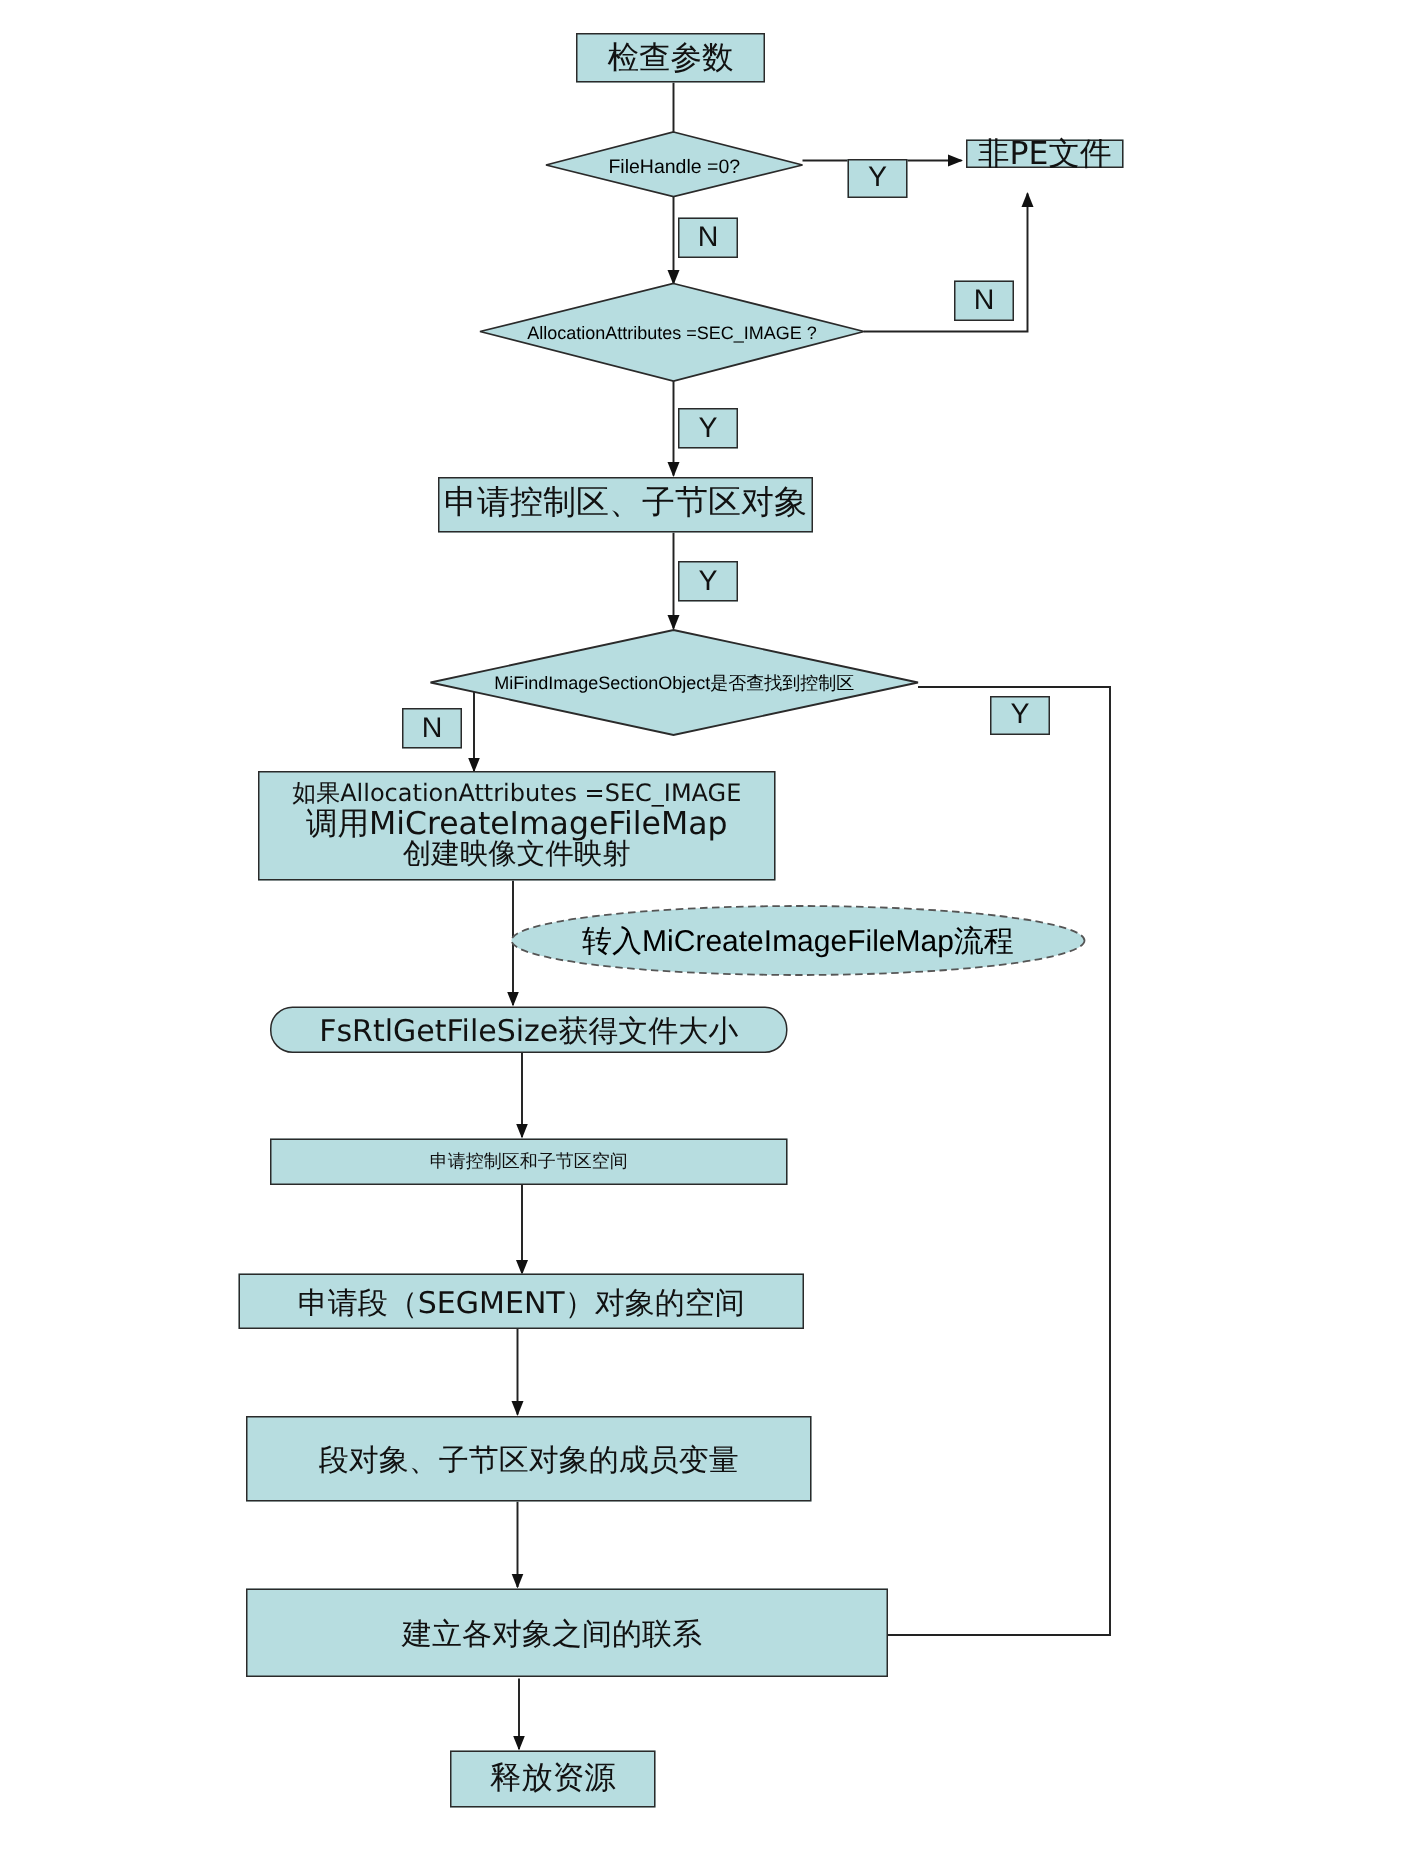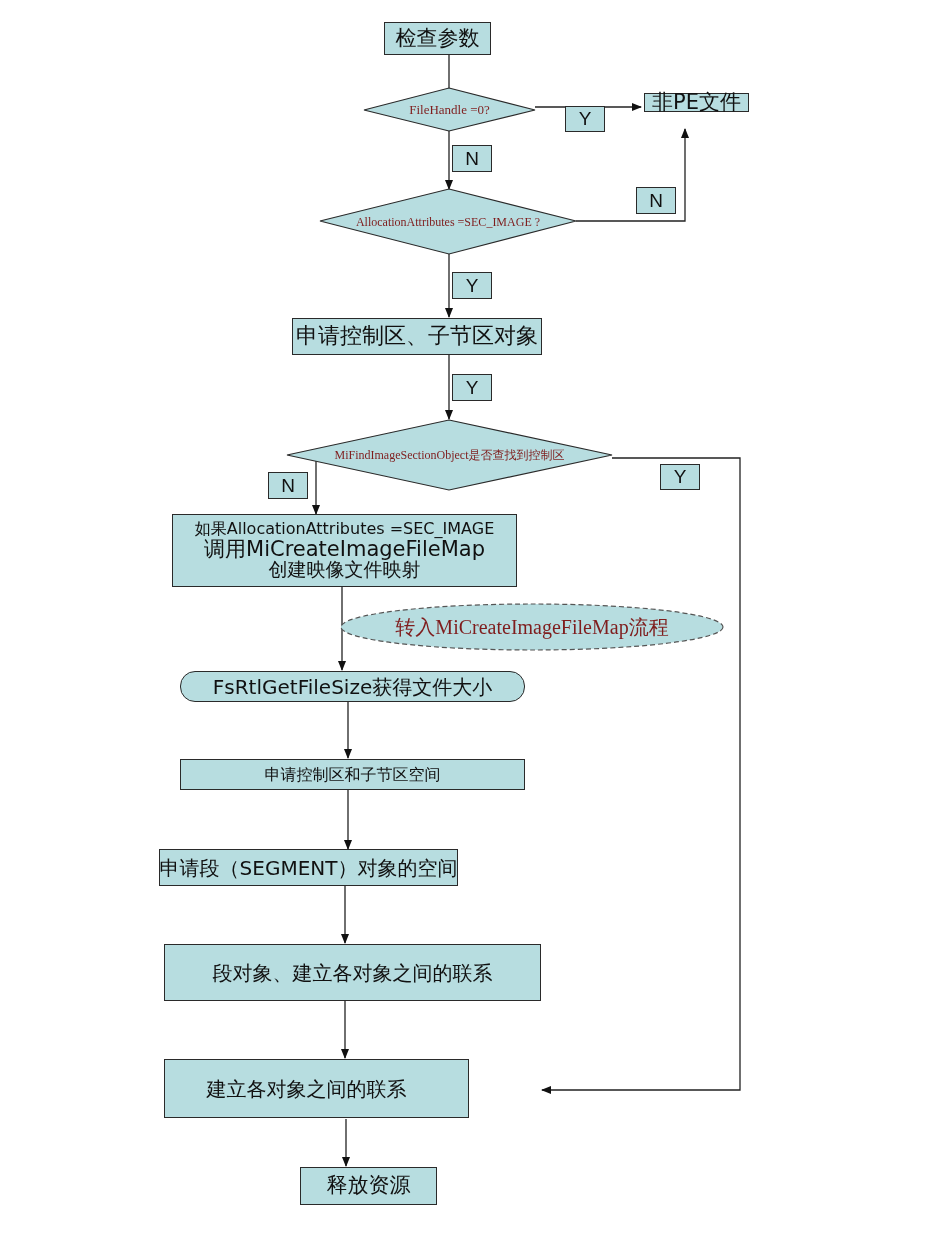--- a/index.html
+++ b/index.html
@@ -6,21 +6,21 @@
   body { width:945px; height:1247px; position:relative; overflow:hidden;
          font-family:"DejaVu Sans","Liberation Sans",sans-serif; }
   svg { position:absolute; left:0; top:0; }
   .box { position:absolute; background:#b7dde0; border:1px solid #2a2a2a; box-sizing:border-box;
          display:flex; align-items:center; justify-content:center; text-align:center; color:#111;
          line-height:1.2; white-space:nowrap; }
   .lbl { position:absolute; background:#b7dde0; border:1px solid #2a2a2a; box-sizing:border-box;
          display:flex; align-items:center; justify-content:center; font-size:19px; color:#111;
          font-family:"Liberation Sans",sans-serif; }
   .dtext { position:absolute; display:flex; align-items:center; justify-content:center;
-           color:#7f1d1d; white-space:nowrap; font-family:Liberation Serif, serif; }
+           color:#000000; white-space:nowrap; font-family:Liberation Sans, sans-serif; }
 </style>
 </head>
 <body>
 
 <svg width="945" height="1247">
   <defs>
     <marker id="arr" markerWidth="10" markerHeight="10" refX="9" refY="5" orient="auto" markerUnits="userSpaceOnUse">
       <path d="M0,1 L10,5 L0,9 z" fill="#111"></path>
     </marker>
   </defs>
@@ -55,21 +55,21 @@
     <line x1="346" y1="1119" x2="346" y2="1166" marker-end="url(#arr)"></line>
   </g>
 
   <polygon points="449,88 535,110 449,131 364,110" fill="#b7dde0" stroke="#2a2a2a" stroke-width="1.2"></polygon>
   <polygon points="449,189 576,221 449,254 320,221" fill="#b7dde0" stroke="#2a2a2a" stroke-width="1.2"></polygon>
   <polygon points="449,420 612,455 449,490 287,455" fill="#b7dde0" stroke="#2a2a2a" stroke-width="1.2"></polygon>
 
   <ellipse cx="532" cy="627" rx="191" ry="23" fill="#b7dde0" stroke="#555" stroke-width="1.2" stroke-dasharray="5,3"></ellipse>
 </svg>
 
-<div class="box" style="left:384px;top:22px;width:107px;height:33px;font-size:21px;">
+<div class="box" style="left:384px;top:22px;width:126px;height:33px;font-size:21px;">
   <span>检查参数</span>
 </div>
 
 <div class="dtext" style="left:364px;top:98px;width:171px;height:24px;font-size:13px;">FileHandle =0?</div>
 
 <div class="box" style="left:644px;top:93px;width:105px;height:19px;font-size:21px;">
   <span>非PE文件</span>
 </div>
 
 <div class="dtext" style="left:320px;top:211px;width:256px;height:22px;font-size:12px;">AllocationAttributes =SEC_IMAGE ?</div>
@@ -85,33 +85,33 @@
   <div style="font-size:21px;">调用MiCreateImageFileMap</div>
   <div style="font-size:19px;">创建映像文件映射</div>
 </div>
 
 <div class="dtext" style="left:341px;top:613px;width:382px;height:28px;font-size:20px;">转入MiCreateImageFileMap流程</div>
 
 <div class="box" style="left:180px;top:671px;width:345px;height:31px;font-size:20px;border-radius:15px;">
   <span>FsRtlGetFileSize获得文件大小</span>
 </div>
 
-<div class="box" style="left:180px;top:759px;width:345px;height:31px;font-size:16px;">
+<div class="box" style="left:180px;top:759px;width:345px;height:31px;font-size:12px;">
   <span>申请控制区和子节区空间</span>
 </div>
 
-<div class="box" style="left:159px;top:849px;width:299px;height:37px;font-size:20px;">
+<div class="box" style="left:159px;top:849px;width:377px;height:37px;font-size:20px;">
   <span>申请段（SEGMENT）对象的空间</span>
 </div>
 
 <div class="box" style="left:164px;top:944px;width:377px;height:57px;flex-direction:column;font-size:20px;line-height:1.3;">
-  <div>段对象、建立各对象之间的联系</div>
+  <div>段对象、子节区对象的成员变量</div>
 </div>
 
-<div class="box" style="left:164px;top:1059px;width:305px;height:59px;font-size:20px;">
+<div class="box" style="left:164px;top:1059px;width:428px;height:59px;font-size:20px;">
   <span style="margin-left:-20px;">建立各对象之间的联系</span>
 </div>
 
 <div class="box" style="left:279px;top:1167px;width:137px;height:38px;font-size:21px;margin-left:21px;">
   <span>释放资源</span>
 </div>
 
 <div class="lbl" style="left:565px;top:106px;width:40px;height:26px;">Y</div>
 <div class="lbl" style="left:452px;top:145px;width:40px;height:27px;">N</div>
 <div class="lbl" style="left:636px;top:187px;width:40px;height:27px;">N</div>

